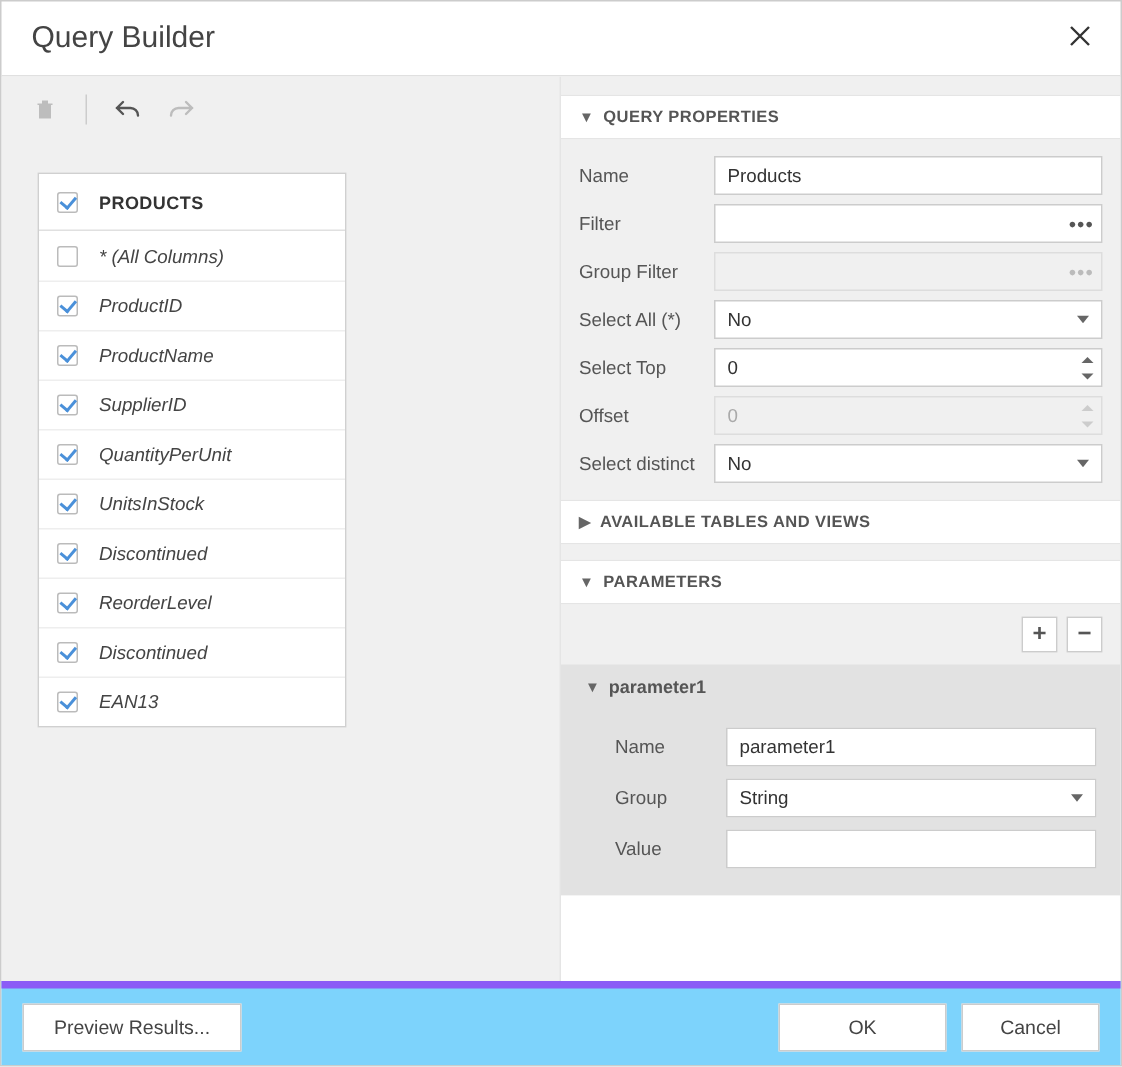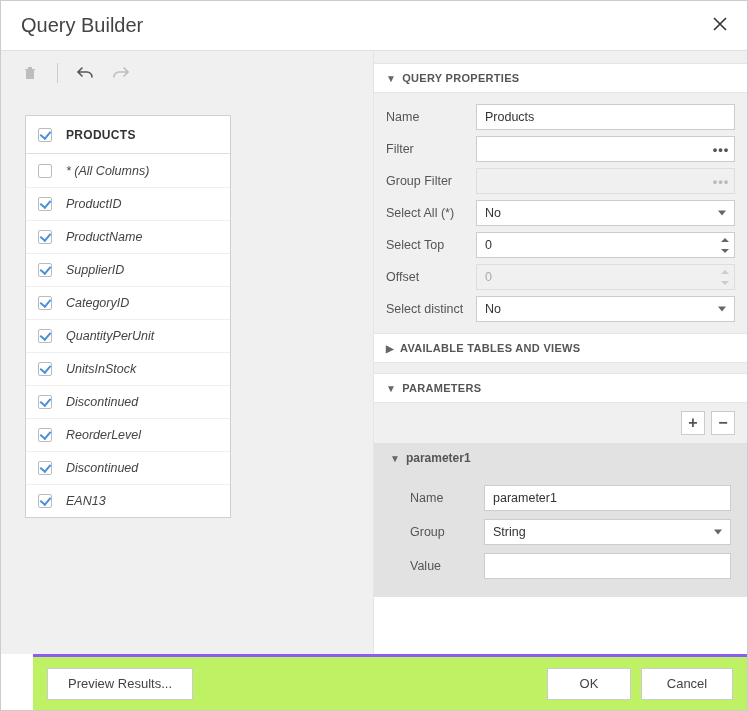--- a/index.html
+++ b/index.html
@@ -283,42 +283,41 @@
     padding: 0 16px 0 36px;
   }
   .param-row .prop-label { width: 74px; }
   .white-fill {
     flex: 1;
     background: #fff;
   }
 
   .dialog-footer {
     height: 56px;
-    border-top: 3px solid #8b5cf6;
+    border-top: 5px solid #8b5cf6;
     display: flex;
     align-items: center;
     padding: 0 14px;
-    background: #bef264;
-    margin-left: 32px;
+    background: #7dd3fc;
   }
   .btn {
     height: 32px;
     padding: 0 20px;
     border: 1px solid #ccc;
     background: #fff;
     font-size: 13px;
     color: #444;
     cursor: pointer;
     display: flex;
     align-items: center;
     justify-content: center;
   }
   .footer-spacer { flex: 1; }
   .btn + .btn { margin-left: 10px; }
-  .btn.ok { width: 84px; }
+  .btn.ok { width: 112px; }
   .btn.cancel { width: 92px; }
 </style>
 </head>
 <body>
 
 <div class="dialog">
 
   <div class="dialog-header">
     <div class="dialog-title">Query Builder</div>
     <div class="close-x">
@@ -367,24 +366,20 @@
           <div class="col-row">
             <div class="check checked"></div>
             <div class="col-name">ProductName</div>
           </div>
           <div class="col-row">
             <div class="check checked"></div>
             <div class="col-name">SupplierID</div>
           </div>
           <div class="col-row">
             <div class="check checked"></div>
-            <div class="col-name">CategoryID</div>
-          </div>
-          <div class="col-row">
-            <div class="check checked"></div>
             <div class="col-name">QuantityPerUnit</div>
           </div>
           <div class="col-row">
             <div class="check checked"></div>
             <div class="col-name">UnitsInStock</div>
           </div>
           <div class="col-row">
             <div class="check checked"></div>
             <div class="col-name">Discontinued</div>
           </div>

